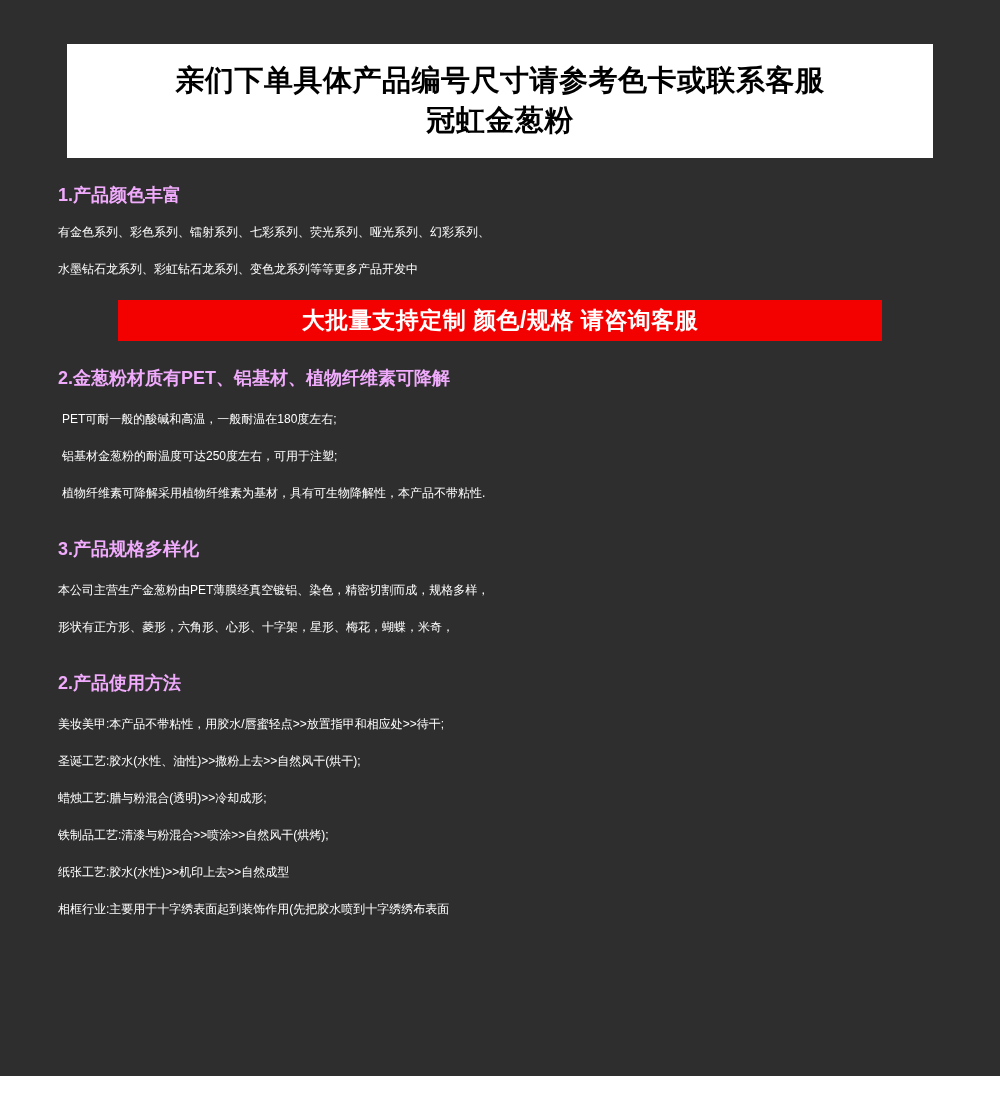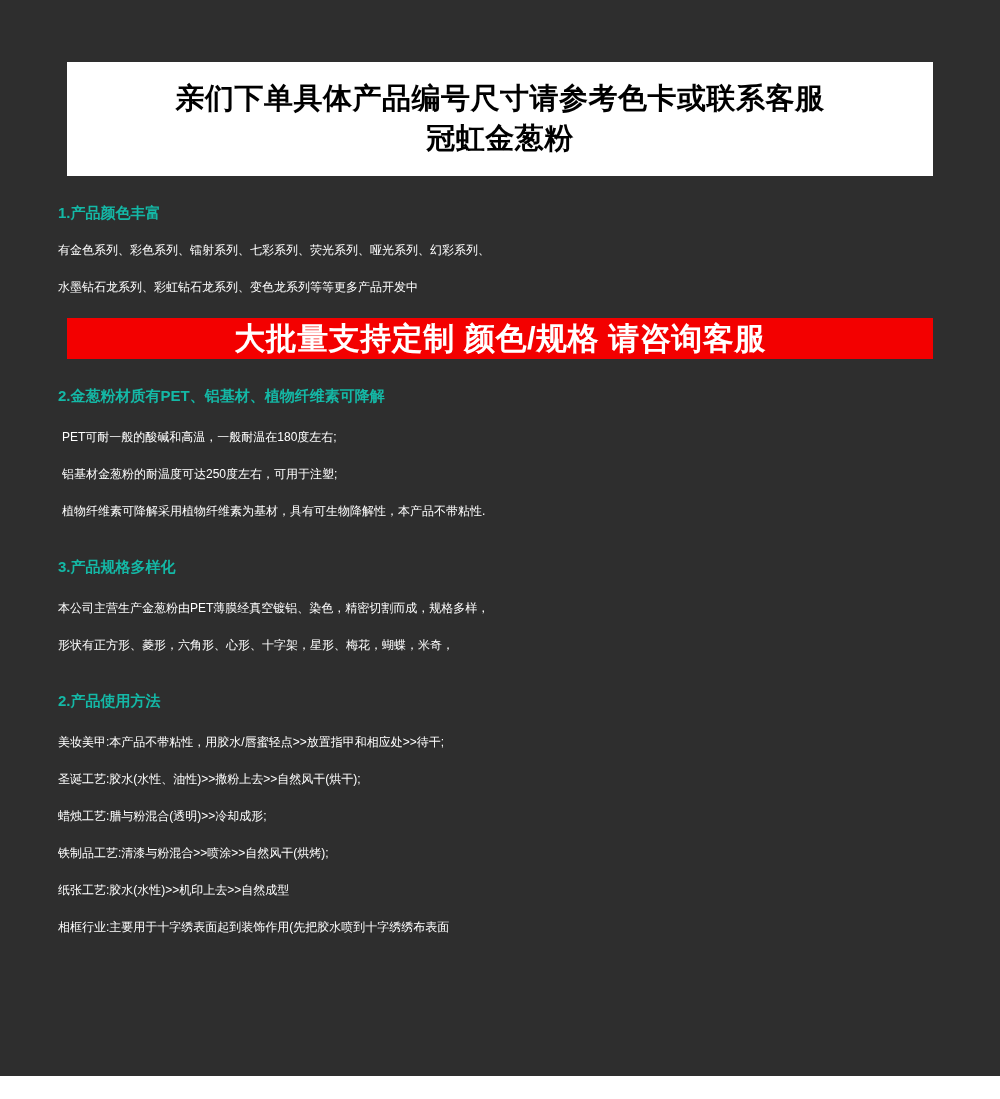--- a/index.html
+++ b/index.html
@@ -21,53 +21,53 @@
   .inner {
     padding: 44px 58px 0 58px;
   }
   .title-banner {
     background: #ffffff;
     color: #000000;
     text-align: center;
     padding: 16px 10px 18px 10px;
     box-sizing: border-box;
     width: 866px;
-    margin: 18px auto;
+    margin: 0 auto;
   }
   .title-line {
     font-size: 29px;
     font-weight: bold;
     line-height: 40px;
     letter-spacing: 0.5px;
   }
   .section {
     margin-top: 22px;
   }
   .section-head {
-    color: #14b8a6;
-    font-size: 15px;
+    color: #f0abfc;
+    font-size: 18px;
     font-weight: bold;
     line-height: 30px;
     margin-bottom: 8px;
   }
   .body-line {
     color: #ffffff;
     font-size: 12px;
     line-height: 37px;
     white-space: nowrap;
   }
   .red-banner {
     background: #f30000;
     color: #ffffff;
-    font-size: 31px;
+    font-size: 23px;
     font-weight: bold;
     text-align: center;
     line-height: 41px;
     height: 41px;
-    width: 866px;
+    width: 764px;
     margin: 12px auto 6px auto;
     letter-spacing: 0.5px;
   }
   .indent {
     padding-left: 4px;
   }
   .bottom-strip {
     position: absolute;
     left: 0;
     bottom: 0;

